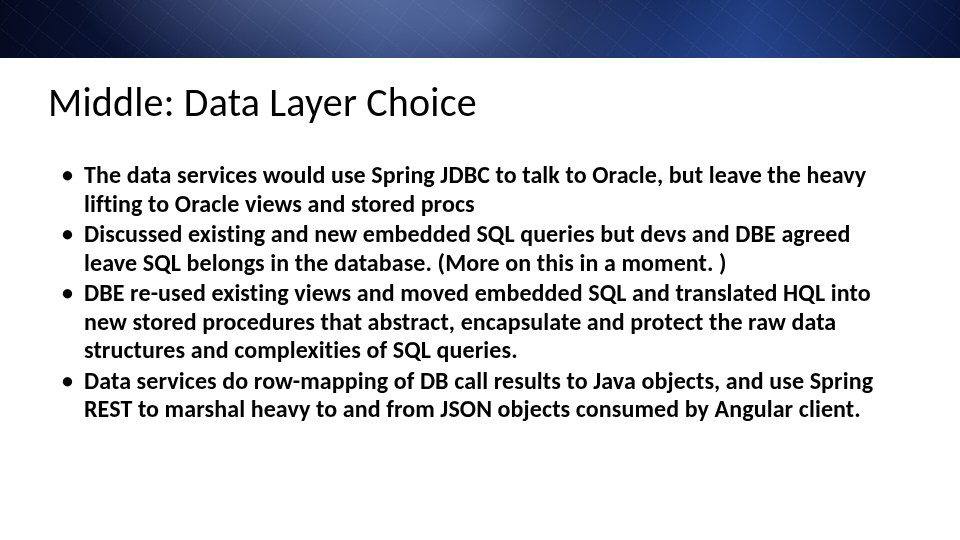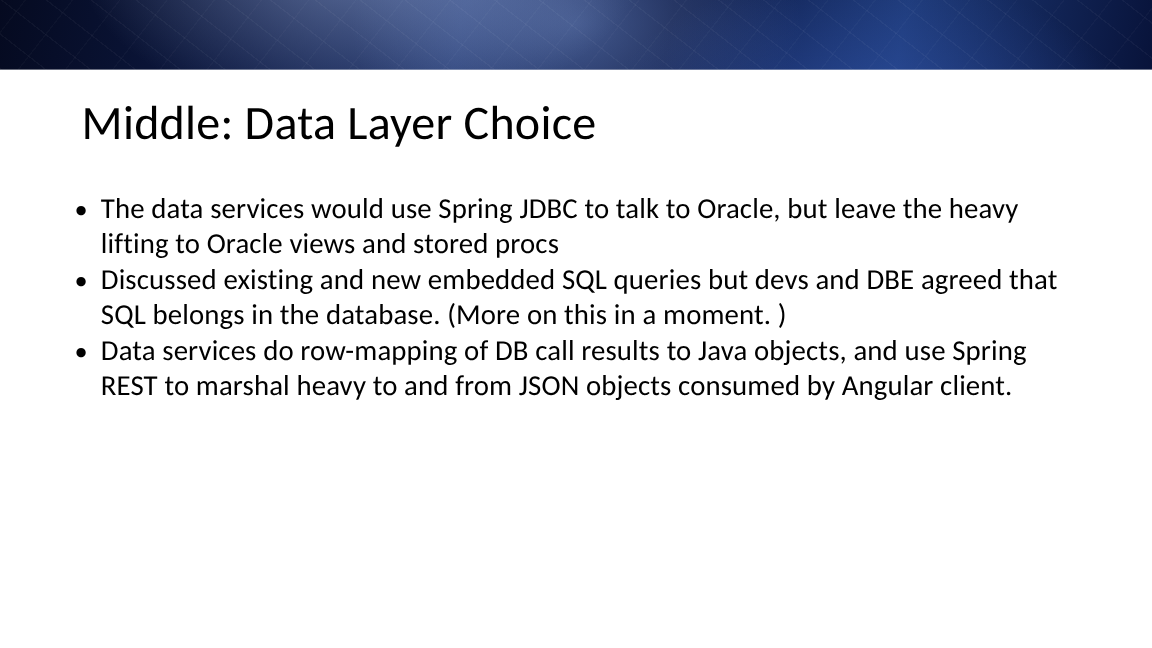--- a/index.html
+++ b/index.html
@@ -28,26 +28,27 @@
     inset: 0;
     background:
       repeating-linear-gradient(38deg, rgba(255,255,255,0.035) 0 1px, transparent 1px 23px),
       repeating-linear-gradient(-52deg, rgba(255,255,255,0.025) 0 1px, transparent 1px 31px);
     mix-blend-mode: screen;
     pointer-events: none;
   }
   .title {
     font-size: 40px;
     font-weight: 400;
-    margin: 20px 0 0 68px;
+    margin: 20px 0 0 48px;
     letter-spacing: 0.2px;
     color: #000000;
   }
   .body {
     margin: 34px 58px 0 58px;
+    font-weight: bold;
   }
   ul.bullets {
     list-style: none;
     padding: 0;
     margin: 0;
   }
   ul.bullets > li {
     position: relative;
     padding-left: 26px;
     font-size: 24px;
@@ -69,16 +70,17 @@
 </head>
 <body>
 
 <div class="banner"></div>
 
 <h1 class="title">Middle: Data Layer Choice</h1>
 
 <div class="body">
   <ul class="bullets">
     <li>The data services would use Spring JDBC to talk to Oracle, but leave the heavy lifting to Oracle views and stored procs</li>
-    <li>Discussed existing and new embedded SQL queries but devs and DBE agreed that SQL belongs in the database. (More on this in a moment. )</li>
+    <li>Discussed existing and new embedded SQL queries but devs and DBE agreed leave SQL belongs in the database. (More on this in a moment. )</li>
+    <li>DBE re-used existing views and moved embedded SQL and translated HQL into new stored procedures that abstract, encapsulate and protect the raw data structures and complexities of SQL queries.</li>
     <li>Data services do row-mapping of DB call results to Java objects, and use Spring REST to marshal heavy to and from JSON objects consumed by Angular client.</li>
   </ul>
 </div>
 
 </body></html>

